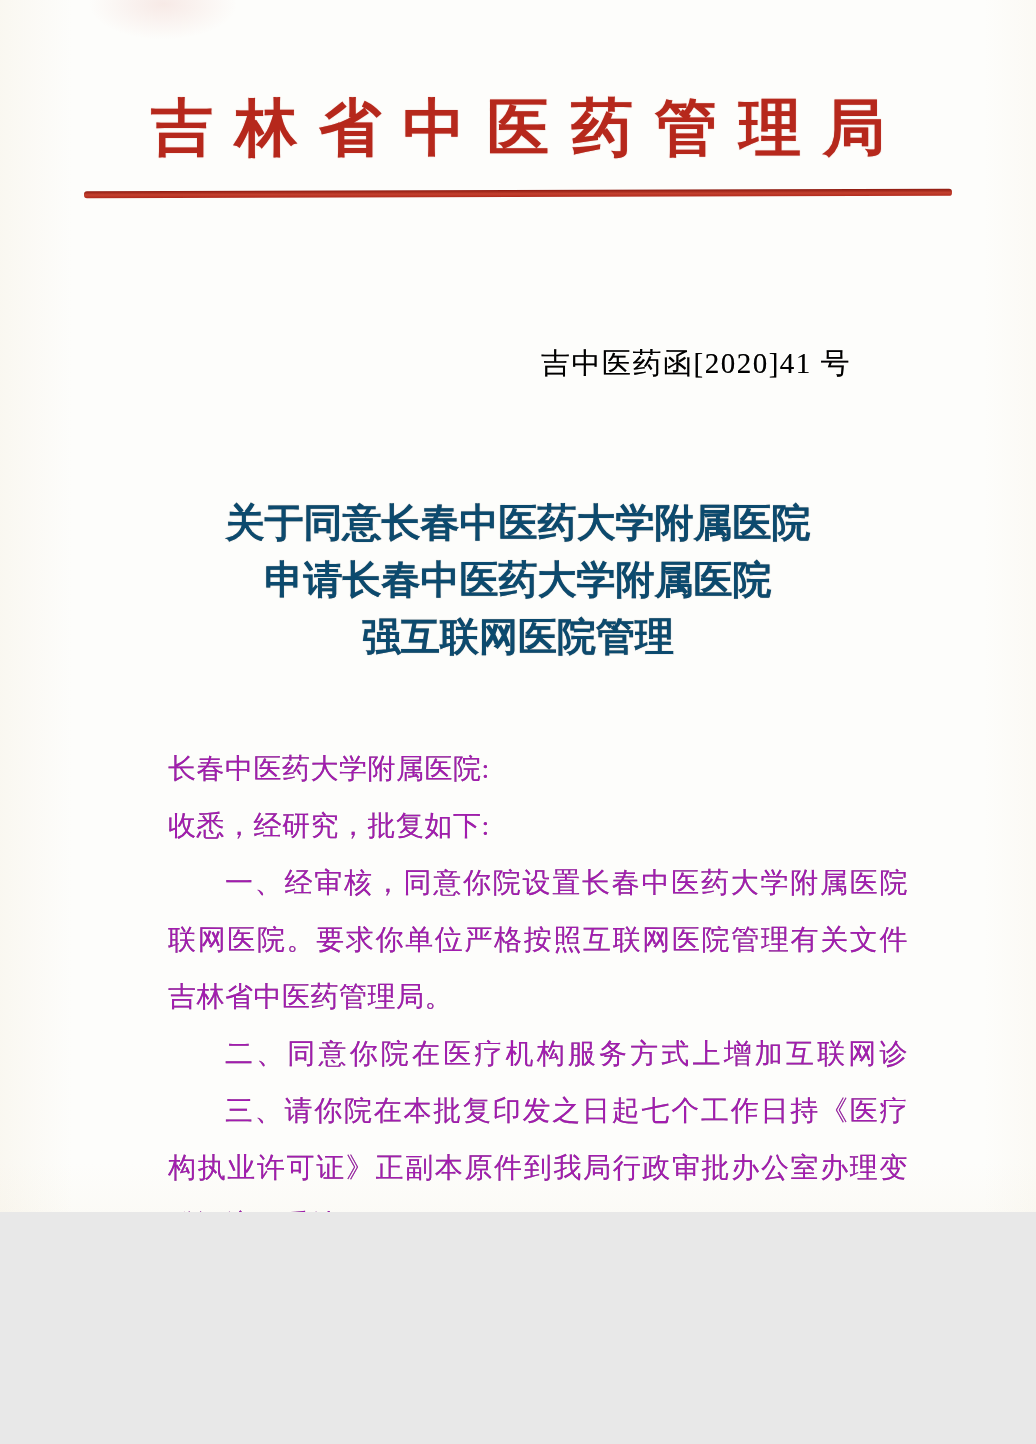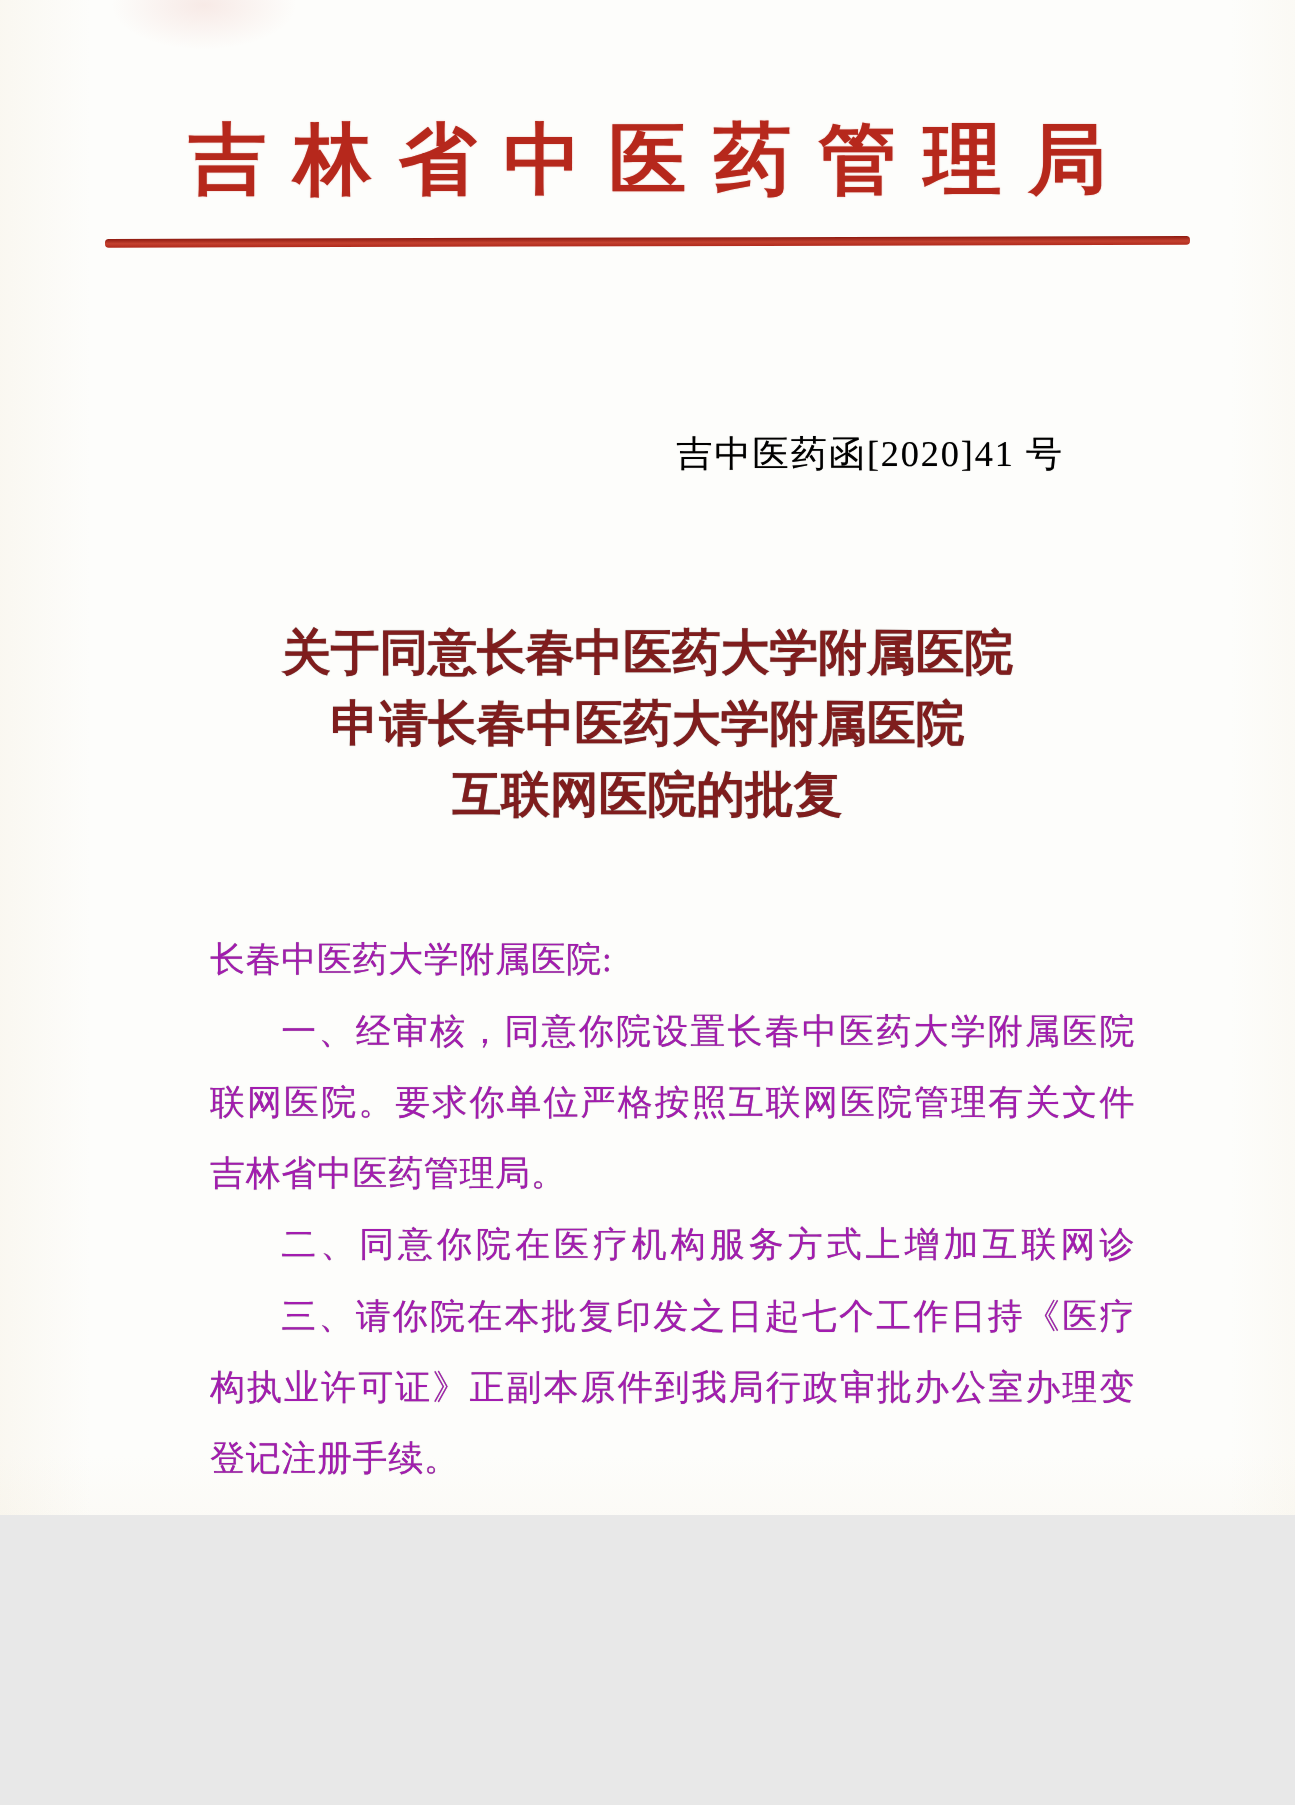--- a/index.html
+++ b/index.html
@@ -59,21 +59,21 @@
     white-space: nowrap;
   }
   .doc-title {
     position: absolute;
     top: 494px;
     left: 0;
     right: 0;
     text-align: center;
     font-size: 39px;
     font-weight: bold;
-    color: #7f1d1d;
+    color: #0c4a6e;
     line-height: 57px;
     text-shadow: 0 0 0.8px rgba(42,39,35,0.6);
   }
   .body-block {
     position: absolute;
     top: 740px;
     left: 168px;
     width: 740px;
     font-size: 28px;
     color: #a21caf;
@@ -144,25 +144,26 @@
 
   <div class="letterhead">吉林省中医药管理局</div>
 
   <div class="red-rule"></div>
 
   <div class="doc-number">吉中医药函[2020]41 号</div>
 
   <div class="doc-title">
     <div>关于同意长春中医药大学附属医院</div>
     <div>申请长春中医药大学附属医院</div>
-    <div>互联网医院的批复</div>
+    <div>强互联网医院管理</div>
   </div>
 
   <div class="body-block">
     <div class="line">长春中医药大学附属医院:</div>
+    <div class="line">收悉，经研究，批复如下:</div>
     <div class="line indent fill">一、经审核，同意你院设置长春中医药大学附属医院互</div>
     <div class="line fill">联网医院。要求你单位严格按照互联网医院管理有关文件加</div>
     <div class="line">吉林省中医药管理局。</div>
     <div class="line indent fill">二、同意你院在医疗机构服务方式上增加互联网诊疗。</div>
     <div class="line indent fill">三、请你院在本批复印发之日起七个工作日持《医疗机</div>
     <div class="line fill">构执业许可证》正副本原件到我局行政审批办公室办理变更</div>
     <div class="line">登记注册手续。</div>
   </div>
 
   <div class="page-number">1</div>

